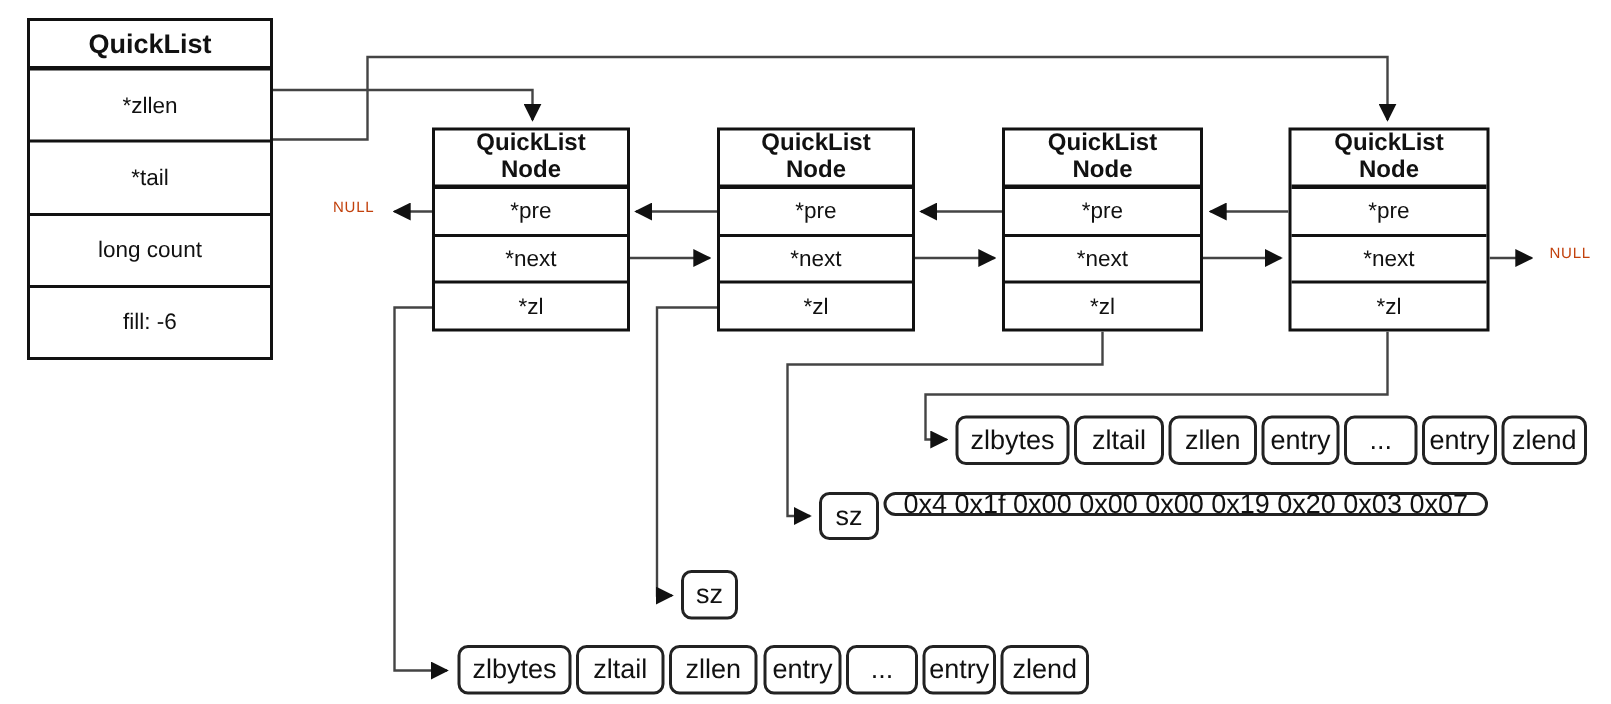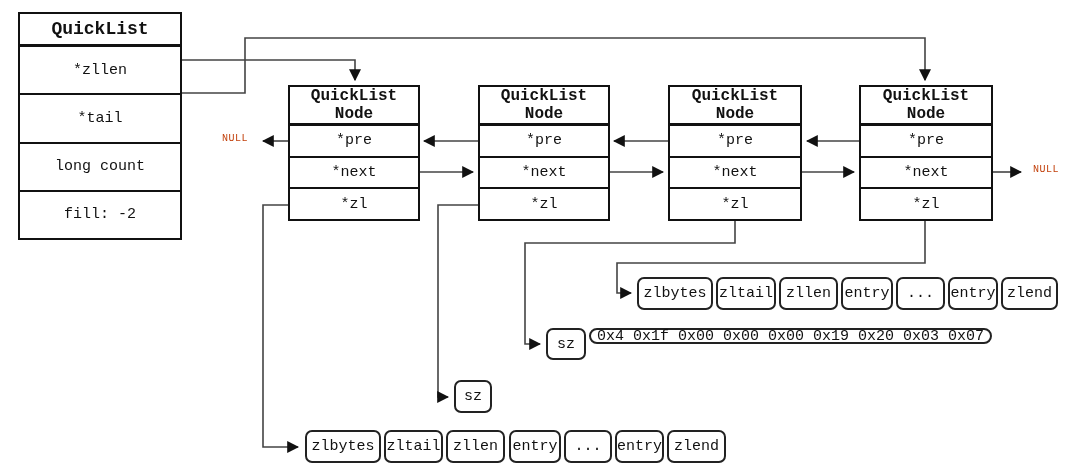--- a/index.html
+++ b/index.html
@@ -1,18 +1,18 @@
 <!DOCTYPE html>
 <html><head>
 <meta charset="utf-8">
 <style>
   html,body { margin:0; padding:0; background:#ffffff; }
   #canvas {
     position:relative; width:1074px; height:469px; background:#ffffff;
-    font-family:Liberation Mono, monospace; overflow:hidden;
+    font-family:Liberation Sans, sans-serif; overflow:hidden;
   }
   svg.wires { position:absolute; left:0; top:0; width:1074px; height:469px; }
 
   
   .sbox {
     position:absolute; box-sizing:border-box; background:#fff;
     border:2px solid #111; display:flex; flex-direction:column;
   }
   .sbox .title {
     flex:0 0 auto; display:flex; align-items:center; justify-content:center;
@@ -25,21 +25,21 @@
   }
   .sbox .row + .row { border-top:2px solid #111; }
   #quicklist .title { font-size:18px; height:30px; }
   .node .title { font-size:16px; line-height:18px; height:36px; }
 
   
   .cell {
     position:absolute; box-sizing:border-box; height:33px; background:#fff;
     border:2px solid #222; border-radius:7px;
     display:flex; align-items:center; justify-content:center;
-    font-size:15px; color:#111;
+    font-size:18px; color:#111;
   }
 
   .null-label {
     position:absolute; font-size:10px; color:#c2410c; letter-spacing:0.5px;
   }
   #watermark {
     position:absolute; left:869px; top:437px; font-size:17px;
     color:#dbdbdb; letter-spacing:0.5px; white-space:nowrap;
     text-shadow:1px 1px 0 #f3f3f3;
   }
@@ -85,21 +85,21 @@
 
       <path d="M925,221 V263 H617 V293 H631" marker-end="url(#ah)"></path>
     </g>
   </svg>
 
   <div class="sbox" id="quicklist" style="left:18px; top:12px; width:164px; height:228px;">
     <div class="title">QuickList</div>
     <div class="row">*zllen</div>
     <div class="row">*tail</div>
     <div class="row">long count</div>
-    <div class="row">fill: -2</div>
+    <div class="row">fill: -6</div>
   </div>
 
   <div class="sbox node" style="left:288px; top:85px; width:132px; height:136px;">
     <div class="title">QuickList
 Node</div>
     <div class="row">*pre</div>
     <div class="row">*next</div>
     <div class="row">*zl</div>
   </div>
 

